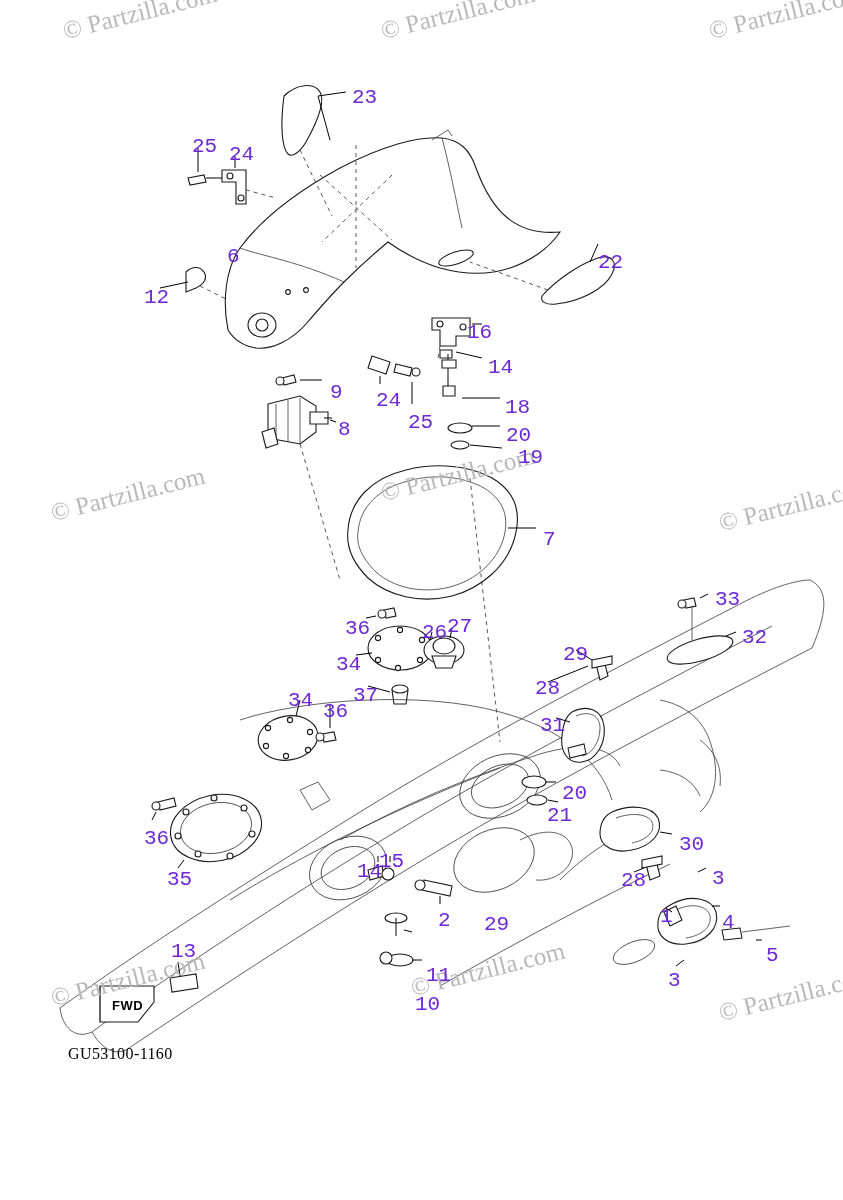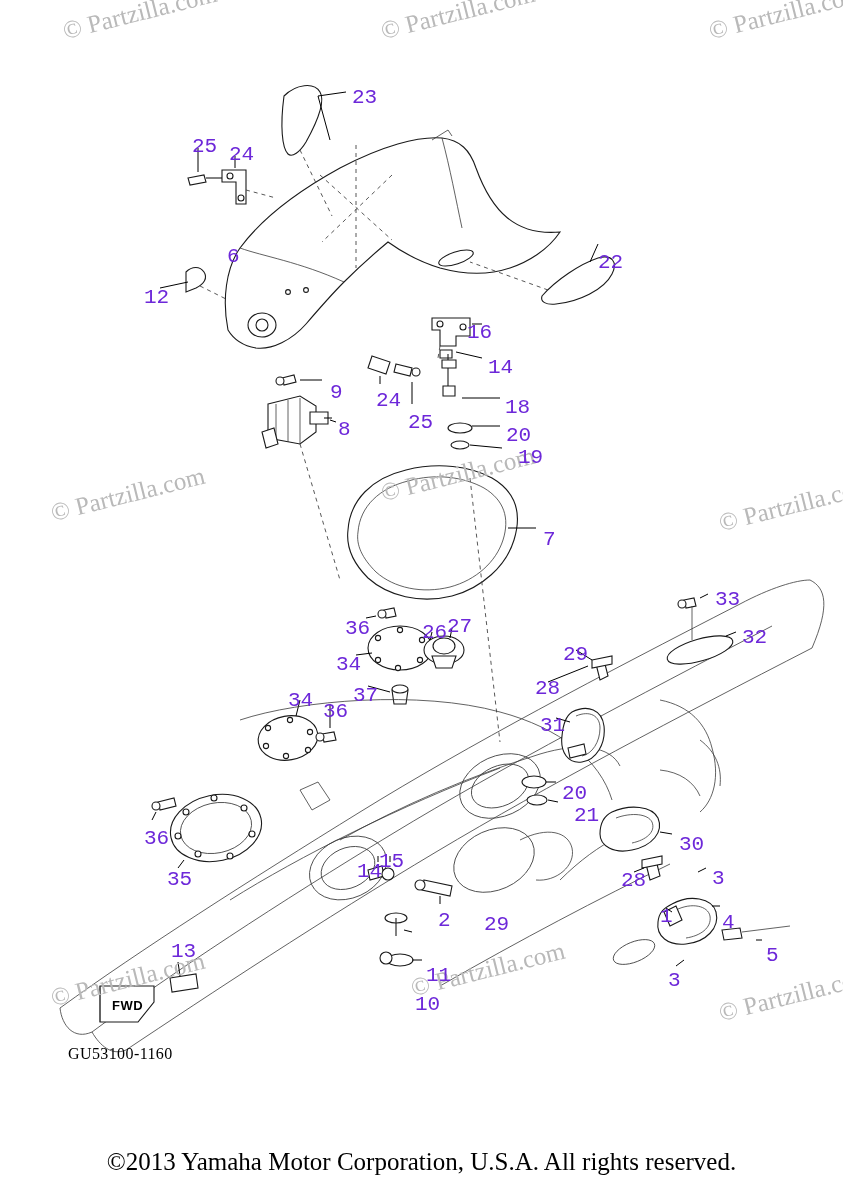--- a/index.html
+++ b/index.html
@@ -401,21 +401,21 @@
     <div class="callout" style="left:447px; top:615px;">27</div>
     <div class="callout" style="left:742px; top:626px;">32</div>
     <div class="callout" style="left:563px; top:643px;">29</div>
     <div class="callout" style="left:336px; top:653px;">34</div>
     <div class="callout" style="left:535px; top:677px;">28</div>
     <div class="callout" style="left:353px; top:684px;">37</div>
     <div class="callout" style="left:288px; top:689px;">34</div>
     <div class="callout" style="left:323px; top:700px;">36</div>
     <div class="callout" style="left:540px; top:714px;text-align:right;">31</div>
     <div class="callout" style="left:562px; top:782px;">20</div>
-    <div class="callout" style="left:574px; top:804px;text-align:right;">21</div>
+    <div class="callout" style="left:547px; top:804px;text-align:right;">21</div>
     <div class="callout" style="left:144px; top:827px;">36</div>
     <div class="callout" style="left:679px; top:833px;">30</div>
     <div class="callout" style="left:167px; top:868px;">35</div>
     <div class="callout" style="left:379px; top:850px;">15</div>
     <div class="callout" style="left:357px; top:860px;">14</div>
     <div class="callout" style="left:712px; top:867px;">3</div>
     <div class="callout" style="left:621px; top:869px;">28</div>
     <div class="callout" style="left:438px; top:909px;">2</div>
     <div class="callout" style="left:484px; top:913px;">29</div>
     <div class="callout" style="left:660px; top:905px;">1</div>
@@ -423,14 +423,13 @@
     <div class="callout" style="left:415px; top:993px;">10</div>
     <div class="callout" style="left:171px; top:940px;">13</div>
     <div class="callout" style="left:426px; top:964px;">11</div>
     <div class="callout" style="left:668px; top:969px;">3</div>
     <div class="callout" style="left:766px; top:944px;">5</div>
 
     <div class="fwd-label">FWD</div>
     <div class="partcode">GU53100-1160</div>
   </div>
 
-  <div class="copyright">©2013 Yamaha Motor Corporation, U.S.A. All rights reserved.</div>
 </div>
 
 </body></html>

